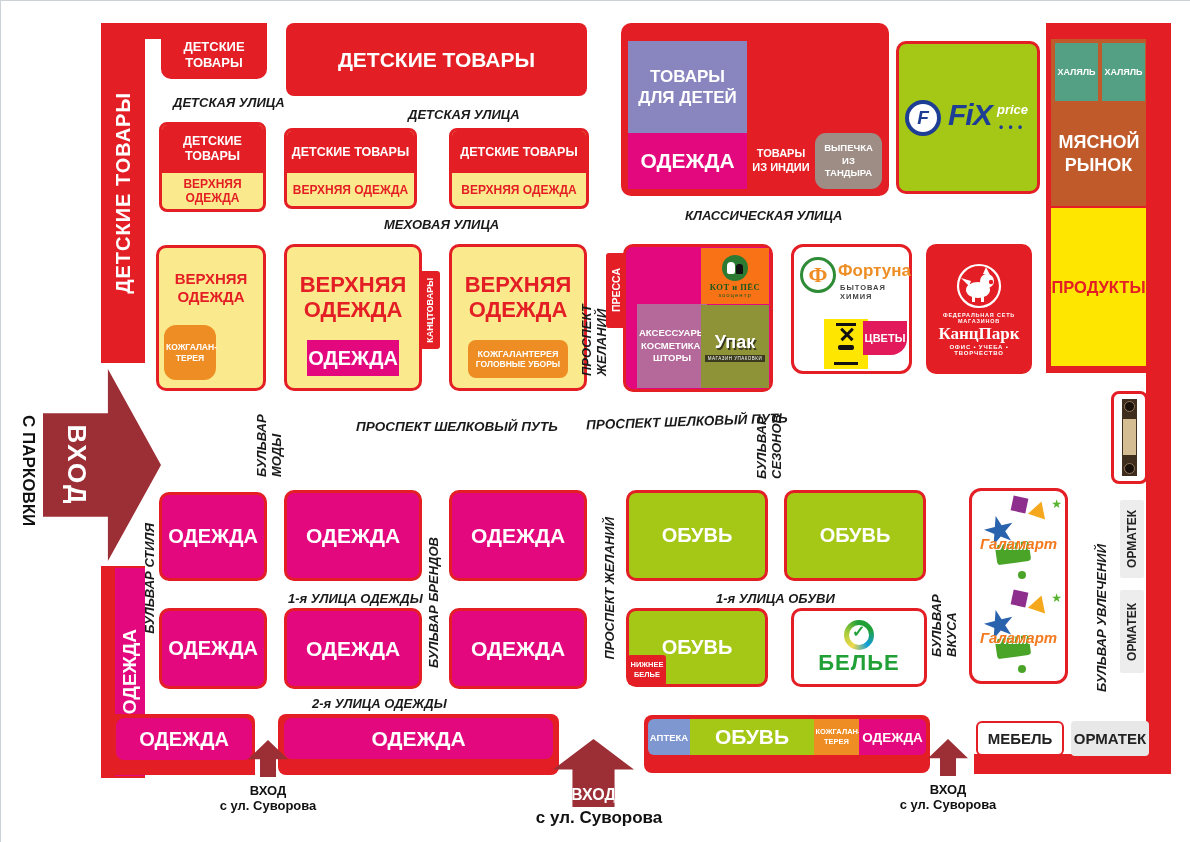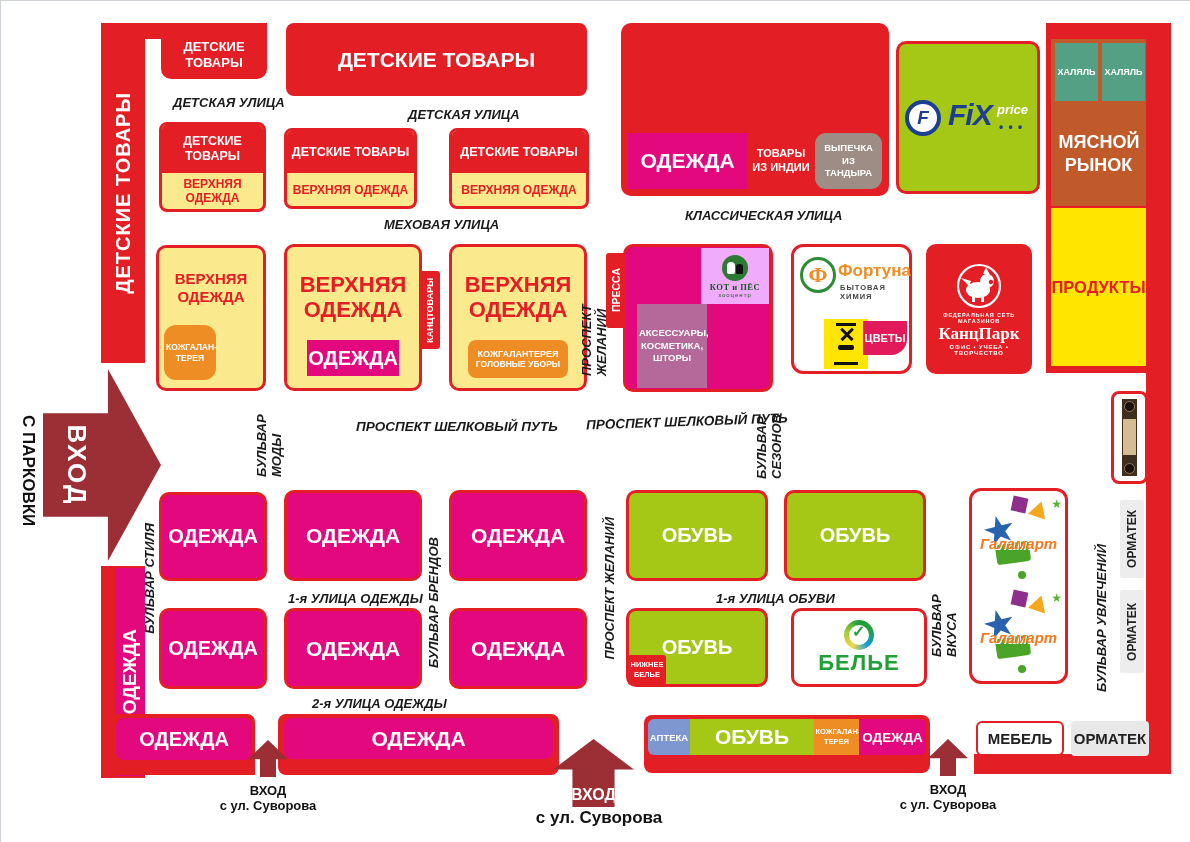--- a/index.html
+++ b/index.html
@@ -58,20 +58,23 @@
     <div class="red fx" style="height:42px;">
       <span class="w" style="font-size:12.5px;white-space:nowrap;">ДЕТСКИЕ ТОВАРЫ</span>
     </div>
     <div class="fx" style="height:33px;">
       <span class="rtx" style="font-size:12px;white-space:nowrap;">ВЕРХНЯЯ ОДЕЖДА</span>
     </div>
   </div>
   <span class="st" style="left:383px;top:216px;">МЕХОВАЯ УЛИЦА</span>
 
   <div class="b red" style="left:620px;top:22px;width:268px;height:173px;border-radius:10px;"></div>
+  <div class="b fx" style="left:627px;top:40px;width:119px;height:92px;background:var(--purple);">
+    <span class="w" style="font-size:17px;line-height:1.25;width:110px;">ТОВАРЫ ДЛЯ ДЕТЕЙ</span>
+  </div>
   <div class="b fx pinkbg" style="left:627px;top:132px;width:119px;height:56px;">
     <span class="w" style="font-size:21px;">ОДЕЖДА</span>
   </div>
   <div class="b fx" style="left:746px;top:132px;width:68px;height:56px;">
     <span class="w" style="font-size:11px;line-height:1.25;width:58px;">ТОВАРЫ ИЗ ИНДИИ</span>
   </div>
   <div class="b fx" style="left:814px;top:132px;width:67px;height:56px;background:var(--gray_brown);border-radius:11px;">
     <span class="w" style="font-size:9.5px;line-height:1.3;width:60px;">ВЫПЕЧКА ИЗ ТАНДЫРА</span>
   </div>
   <span class="st" style="left:684px;top:207px;">КЛАССИЧЕСКАЯ УЛИЦА</span>
@@ -139,30 +142,34 @@
   </div>
 
   <div class="stv" style="left:583px;top:235px;width:20px;height:140px;">
     <span class="vt">ПРОСПЕКТ ЖЕЛАНИЙ</span>
   </div>
   <div class="b red fx" style="left:605px;top:252px;width:20px;height:75px;border-radius:3px;">
     <span class="vt w" style="font-size:10.5px;">ПРЕССА</span>
   </div>
 
   <div class="b rb pinkbg" style="left:622px;top:243px;width:150px;height:148px;border-radius:10px;"></div>
-  <div class="b col" style="left:700px;top:247px;width:68px;height:56px;background:#f0abfc;">
+  <div class="b col" style="left:700px;top:247px;width:68px;height:56px;background:#f97316;">
     <div class="fx" style="width:26px;height:26px;border-radius:50%;background:var(--kot_green);position:relative;">
       <span style="position:absolute;left:5px;top:7px;width:8px;height:12px;background:#fff;border-radius:4px 4px 2px 2px;"></span>
       <span style="position:absolute;left:14px;top:9px;width:7px;height:10px;background:#111;border-radius:3px 3px 1px 1px;"></span>
     </div>
     <span style="font-size:8.5px;font-weight:bold;color:#17571d;letter-spacing:.5px;margin-top:1px;font-family:'Liberation Serif',serif;">КОТ и ПЁС</span>
     <span style="font-size:6px;color:#17571d;letter-spacing:1px;">зооцентр</span>
   </div>
   <div class="b fx" style="left:636px;top:303px;width:70px;height:84px;background:var(--mauve);">
     <span class="w" style="font-size:9.5px;line-height:1.3;width:66px;">АКСЕССУАРЫ, КОСМЕТИКА, ШТОРЫ</span>
+  </div>
+  <div class="b col" style="left:700px;top:304px;width:68px;height:83px;background:var(--olive);">
+    <span class="w" style="font-size:18px;text-shadow:1.5px 1.5px 0 #3a3a1f;">Упак</span>
+    <span style="font-size:4.5px;color:#fff;background:#3a3a1f;padding:1px 3px;letter-spacing:.5px;margin-top:2px;">МАГАЗИН УПАКОВКИ</span>
   </div>
 
   <div class="b rb" style="left:790px;top:243px;width:121px;height:130px;border-radius:12px;background:#fff;">
     <div style="position:absolute;left:6px;top:10px;width:36px;height:36px;border-radius:50%;border:3px solid var(--fortuna_green);box-sizing:border-box;display:flex;align-items:center;justify-content:center;">
       <span style="color:var(--orange);font-weight:bold;font-size:22px;font-family:'Liberation Serif',serif;">Ф</span>
     </div>
     <span style="position:absolute;left:44px;top:14px;color:var(--orange);font-weight:bold;font-size:17px;">Фортуна</span>
     <span style="position:absolute;left:46px;top:36px;color:#444;font-weight:bold;font-size:7.5px;letter-spacing:1px;">БЫТОВАЯ ХИМИЯ</span>
     <div style="position:absolute;left:30px;bottom:2px;width:44px;height:50px;background:var(--bright_yellow);">
       <span style="position:absolute;left:15px;top:14px;width:16px;height:2.5px;background:#111;transform:rotate(45deg);"></span>

